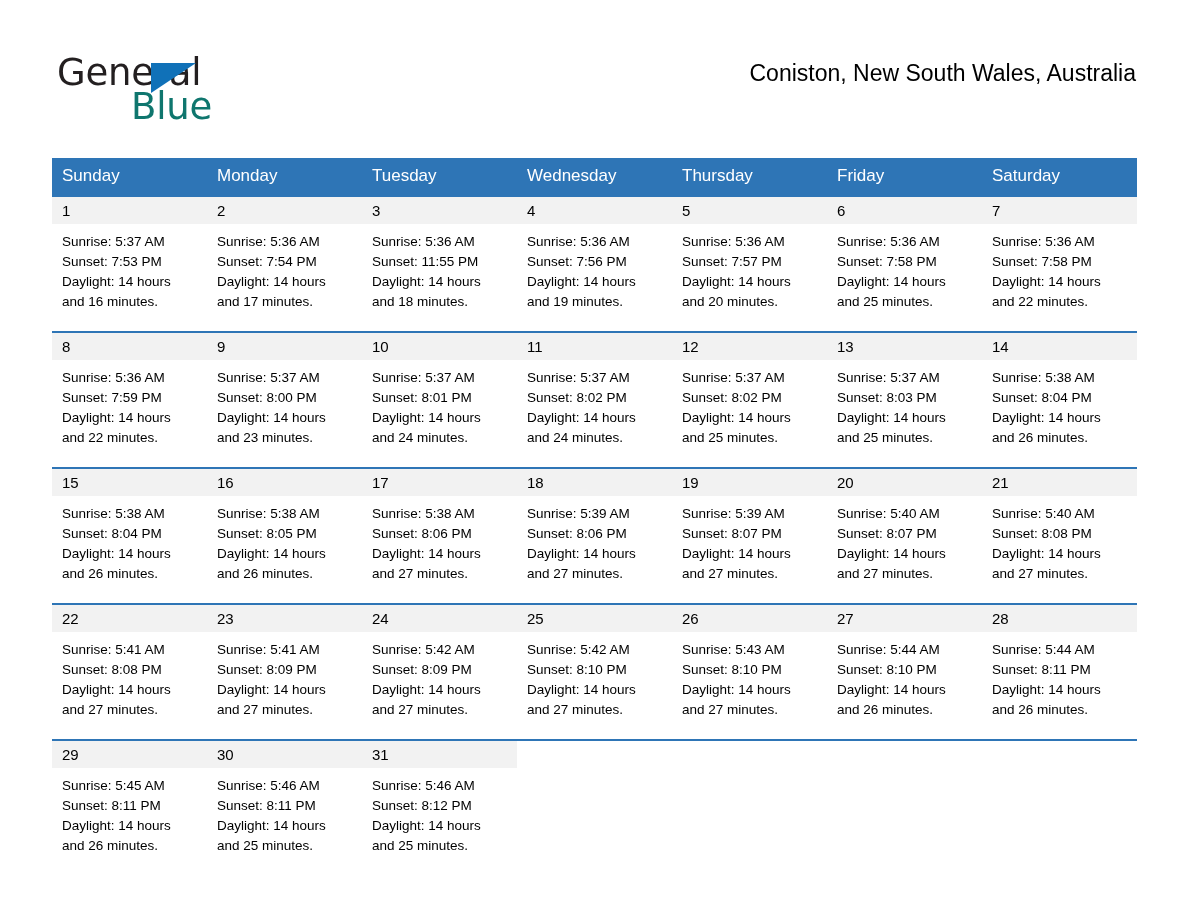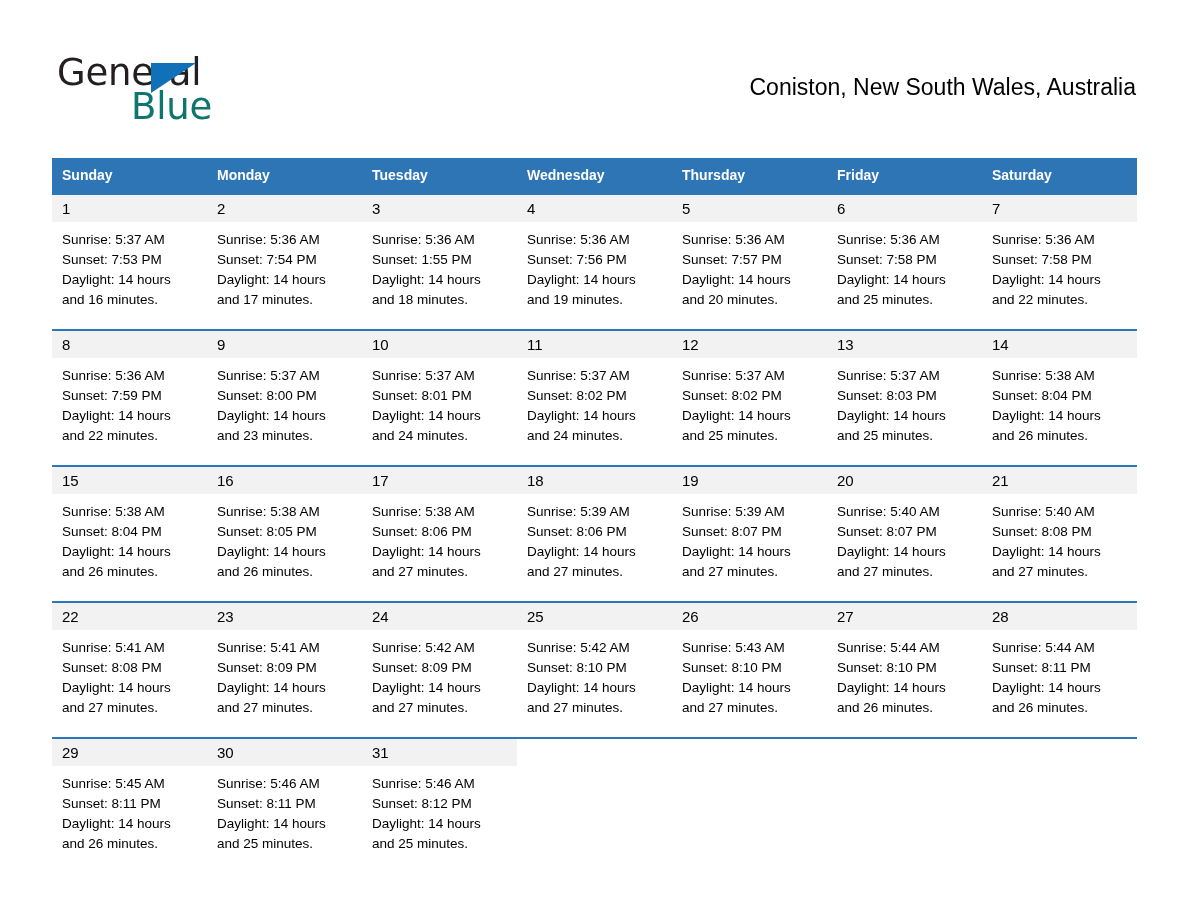--- a/index.html
+++ b/index.html
@@ -76,21 +76,21 @@
     text-align: right;
   }
   .cal-title {
     font-size: 40px;
     line-height: 48px;
     font-weight: 400;
     color: #000000;
     white-space: nowrap;
   }
   .cal-subtitle {
-    margin-top: 28px;
+    margin-top: 14px;
     font-size: 23px;
     line-height: 27px;
     font-weight: 400;
     color: #000000;
     white-space: nowrap;
   }
 
   
   .calendar {
     position: absolute;
@@ -98,22 +98,22 @@
     top: 158px;
     width: 1085px;
     border-collapse: collapse;
     table-layout: fixed;
   }
   .calendar col { width: 155px; }
 
   thead th {
     background: #2e75b6;
     color: #ffffff;
-    font-size: 14px;
-    font-weight: 700;
+    font-size: 17px;
+    font-weight: 400;
     text-align: left;
     padding: 8px 0 9px 10px;
     height: 18px;
     border: none;
   }
 
   tbody td {
     vertical-align: top;
     padding: 0;
     border: none;
@@ -199,21 +199,21 @@
               <div>Sunrise: 5:36 AM</div>
               <div>Sunset: 7:54 PM</div>
               <div>Daylight: 14 hours</div>
               <div>and 17 minutes.</div>
             </div>
           </td>
           <td>
             <div class="daynum">3</div>
             <div class="dayinfo">
               <div>Sunrise: 5:36 AM</div>
-              <div>Sunset: 1:55 PM</div>
+              <div>Sunset: 11:55 PM</div>
               <div>Daylight: 14 hours</div>
               <div>and 18 minutes.</div>
             </div>
           </td>
           <td>
             <div class="daynum">4</div>
             <div class="dayinfo">
               <div>Sunrise: 5:36 AM</div>
               <div>Sunset: 7:56 PM</div>
               <div>Daylight: 14 hours</div>

